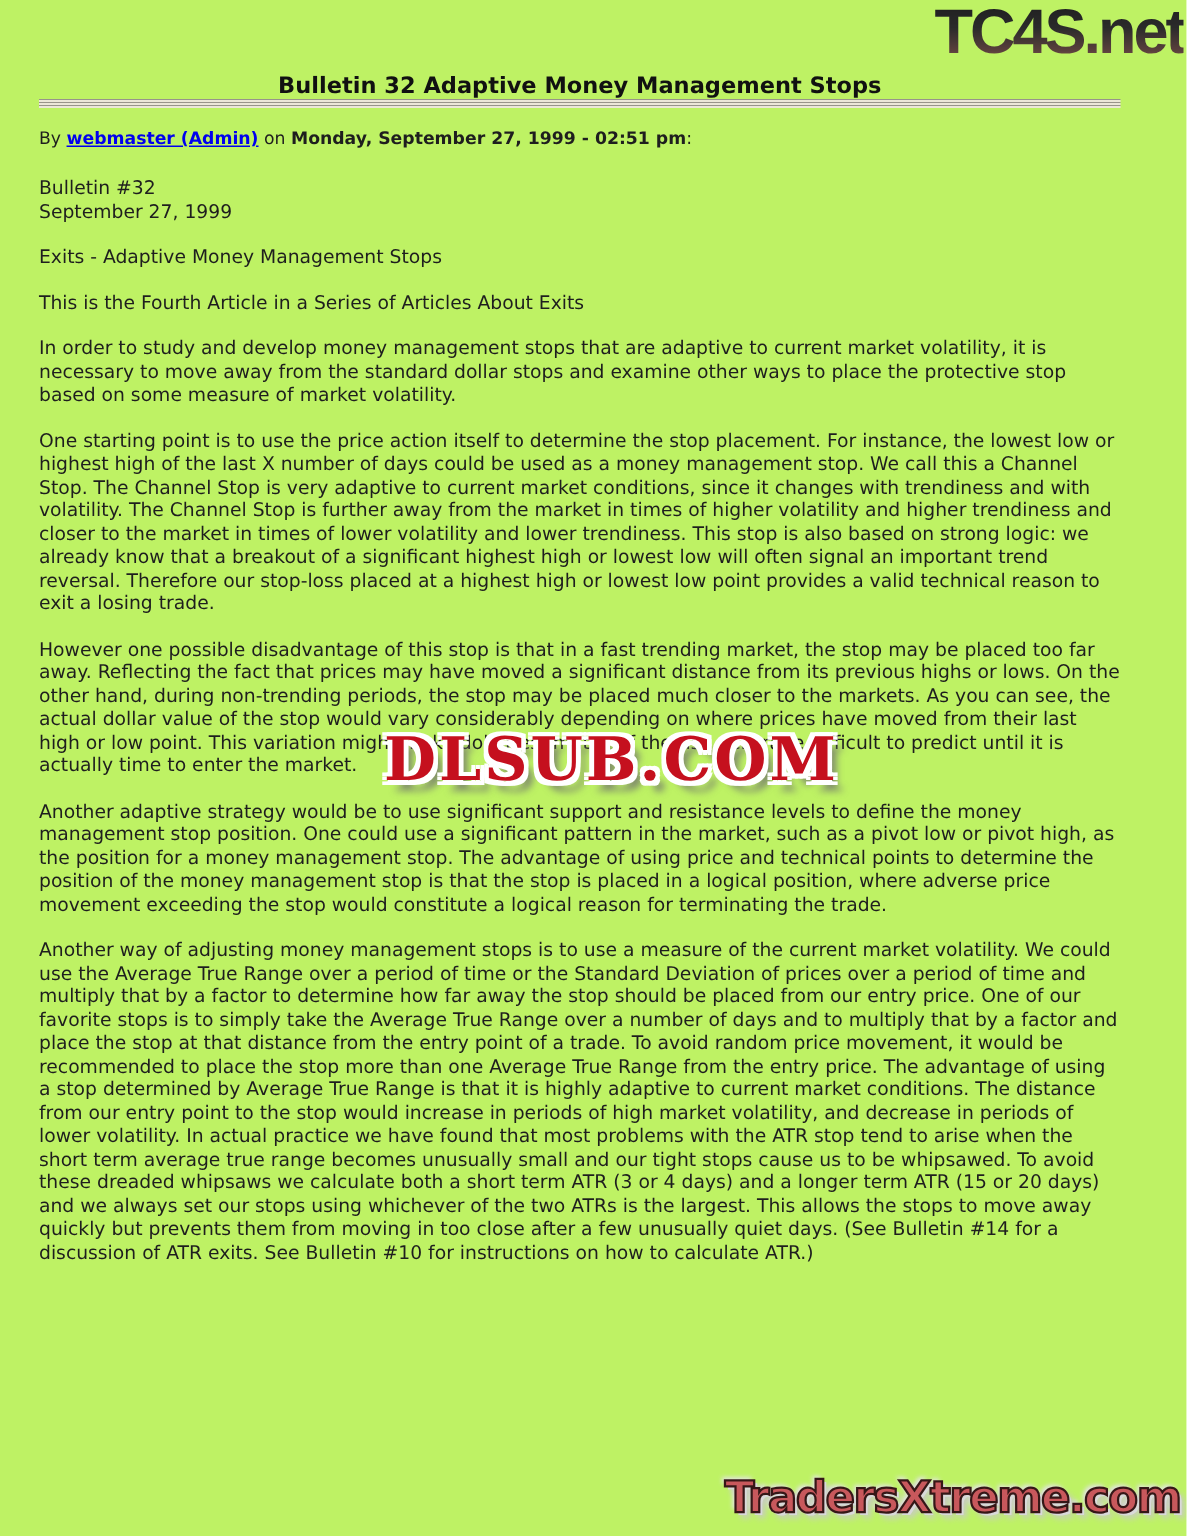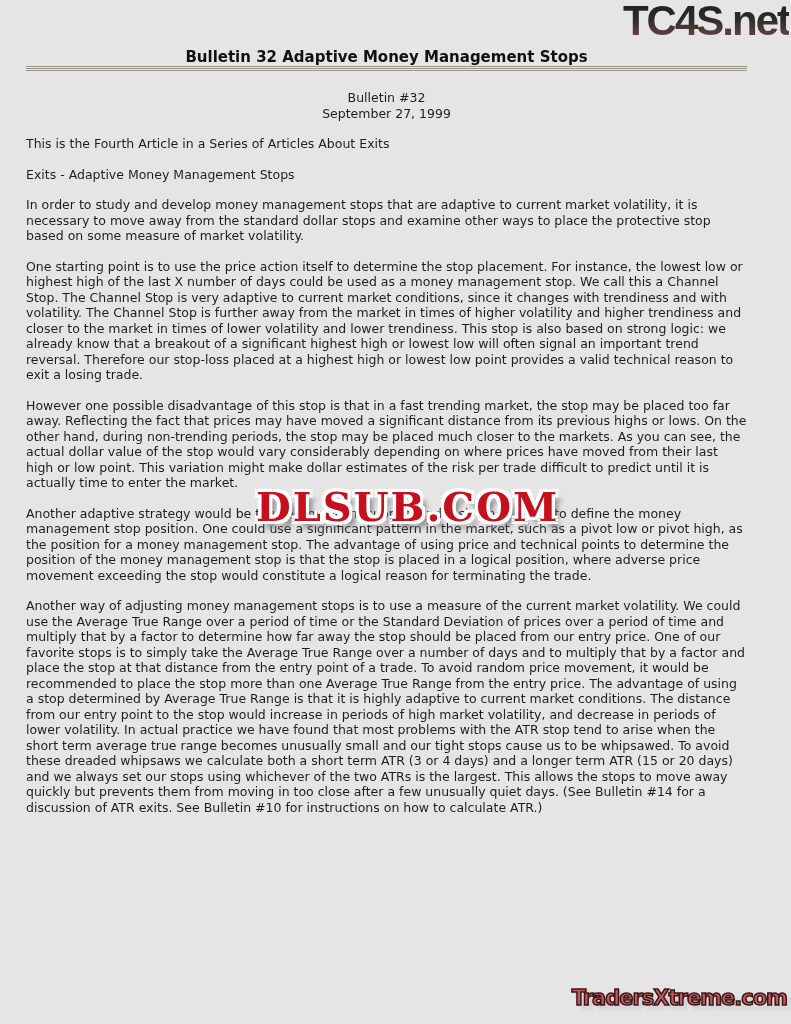--- a/index.html
+++ b/index.html
@@ -1,20 +1,20 @@
 <!DOCTYPE html>
 <html><head>
 <meta charset="utf-8">
 <style>
   html, body { margin: 0; padding: 0; background: #ffffff; }
   .page {
     position: relative;
     width: 791px;
     height: 1024px;
-    background: #e5e5e5;
+    background: #bef264;
     font-family: "DejaVu Sans", sans-serif;
     color: #1e1e1e;
     overflow: hidden;
   }
   .content { padding: 0 44px 0 26px; }
 
   
   .site-logo {
     position: absolute;
     top: -2px;
@@ -74,21 +74,21 @@
     cursor: pointer;
   }
   .byline .datetime { font-weight: bold; }
 
   .article p {
     margin: 15px 0;
     font-size: 12.5px;
     line-height: 15.5px;
     color: #1e1e1e;
   }
-  .article p.pre { white-space: pre-line; text-align: center; }
+  .article p.pre { white-space: pre-line; }
   .article { padding-top: 3px; }
 
   
   .watermark {
     position: absolute;
     left: 256px;
     top: 484px;
     font-family: "DejaVu Serif", serif;
     font-weight: bold;
     font-size: 40px;
@@ -105,21 +105,21 @@
     pointer-events: none;
   }
 
   
   .footer-logo {
     position: absolute;
     top: 978px;
     right: 4px;
     font-family: "DejaVu Sans", sans-serif;
     font-weight: bold;
-    font-size: 21px;
+    font-size: 29px;
     letter-spacing: -1px;
     line-height: 40px;
     color: #c8585c;
     -webkit-text-stroke: 1.5px #351717;
     text-shadow:
       2px 2px 0 #d9d9d9,
       4px 4px 4px #c9c9c9,
       -2px -2px 3px #e4e4e4;
     user-select: none;
   }
@@ -134,26 +134,32 @@
   <div class="content">
 
     <div class="page-title">Bulletin 32 Adaptive Money Management Stops</div>
 
     <hr class="rule rule-1">
 
 
     <hr class="rule rule-2">
     <hr class="rule rule-3">
 
+    <div class="byline">
+      <span>By</span>
+      <a class="author">webmaster (Admin)</a>
+      <span>on</span>
+      <span class="datetime">Monday, September 27, 1999 - 02:51 pm</span><span>:</span>
+    </div>
 
     <div class="article">
       <p class="pre">Bulletin #32
 September 27, 1999</p>
+      <p>Exits - Adaptive Money Management Stops</p>
       <p>This is the Fourth Article in a Series of Articles About Exits</p>
-      <p>Exits - Adaptive Money Management Stops</p>
       <p>In order to study and develop money management stops that are adaptive to current market volatility, it is necessary to move away from the standard dollar stops and examine other ways to place the protective stop based on some measure of market volatility.</p>
       <p>One starting point is to use the price action itself to determine the stop placement. For instance, the lowest low or highest high of the last X number of days could be used as a money management stop. We call this a Channel Stop. The Channel Stop is very adaptive to current market conditions, since it changes with trendiness and with volatility. The Channel Stop is further away from the market in times of higher volatility and higher trendiness and closer to the market in times of lower volatility and lower trendiness. This stop is also based on strong logic: we already know that a breakout of a significant highest high or lowest low will often signal an important trend reversal. Therefore our stop-loss placed at a highest high or lowest low point provides a valid technical reason to exit a losing trade.</p>
       <p>However one possible disadvantage of this stop is that in a fast trending market, the stop may be placed too far away. Reflecting the fact that prices may have moved a significant distance from its previous highs or lows. On the other hand, during non-trending periods, the stop may be placed much closer to the markets. As you can see, the actual dollar value of the stop would vary considerably depending on where prices have moved from their last high or low point. This variation might make dollar estimates of the risk per trade difficult to predict until it is actually time to enter the market.</p>
       <p>Another adaptive strategy would be to use significant support and resistance levels to define the money management stop position. One could use a significant pattern in the market, such as a pivot low or pivot high, as the position for a money management stop. The advantage of using price and technical points to determine the position of the money management stop is that the stop is placed in a logical position, where adverse price movement exceeding the stop would constitute a logical reason for terminating the trade.</p>
       <p>Another way of adjusting money management stops is to use a measure of the current market volatility. We could use the Average True Range over a period of time or the Standard Deviation of prices over a period of time and multiply that by a factor to determine how far away the stop should be placed from our entry price. One of our favorite stops is to simply take the Average True Range over a number of days and to multiply that by a factor and place the stop at that distance from the entry point of a trade. To avoid random price movement, it would be recommended to place the stop more than one Average True Range from the entry price. The advantage of using a stop determined by Average True Range is that it is highly adaptive to current market conditions. The distance from our entry point to the stop would increase in periods of high market volatility, and decrease in periods of lower volatility. In actual practice we have found that most problems with the ATR stop tend to arise when the short term average true range becomes unusually small and our tight stops cause us to be whipsawed. To avoid these dreaded whipsaws we calculate both a short term ATR (3 or 4 days) and a longer term ATR (15 or 20 days) and we always set our stops using whichever of the two ATRs is the largest. This allows the stops to move away quickly but prevents them from moving in too close after a few unusually quiet days. (See Bulletin #14 for a discussion of ATR exits. See Bulletin #10 for instructions on how to calculate ATR.)</p>
     </div>
 
   </div>
 
   <div class="watermark">DLSUB.COM</div>

